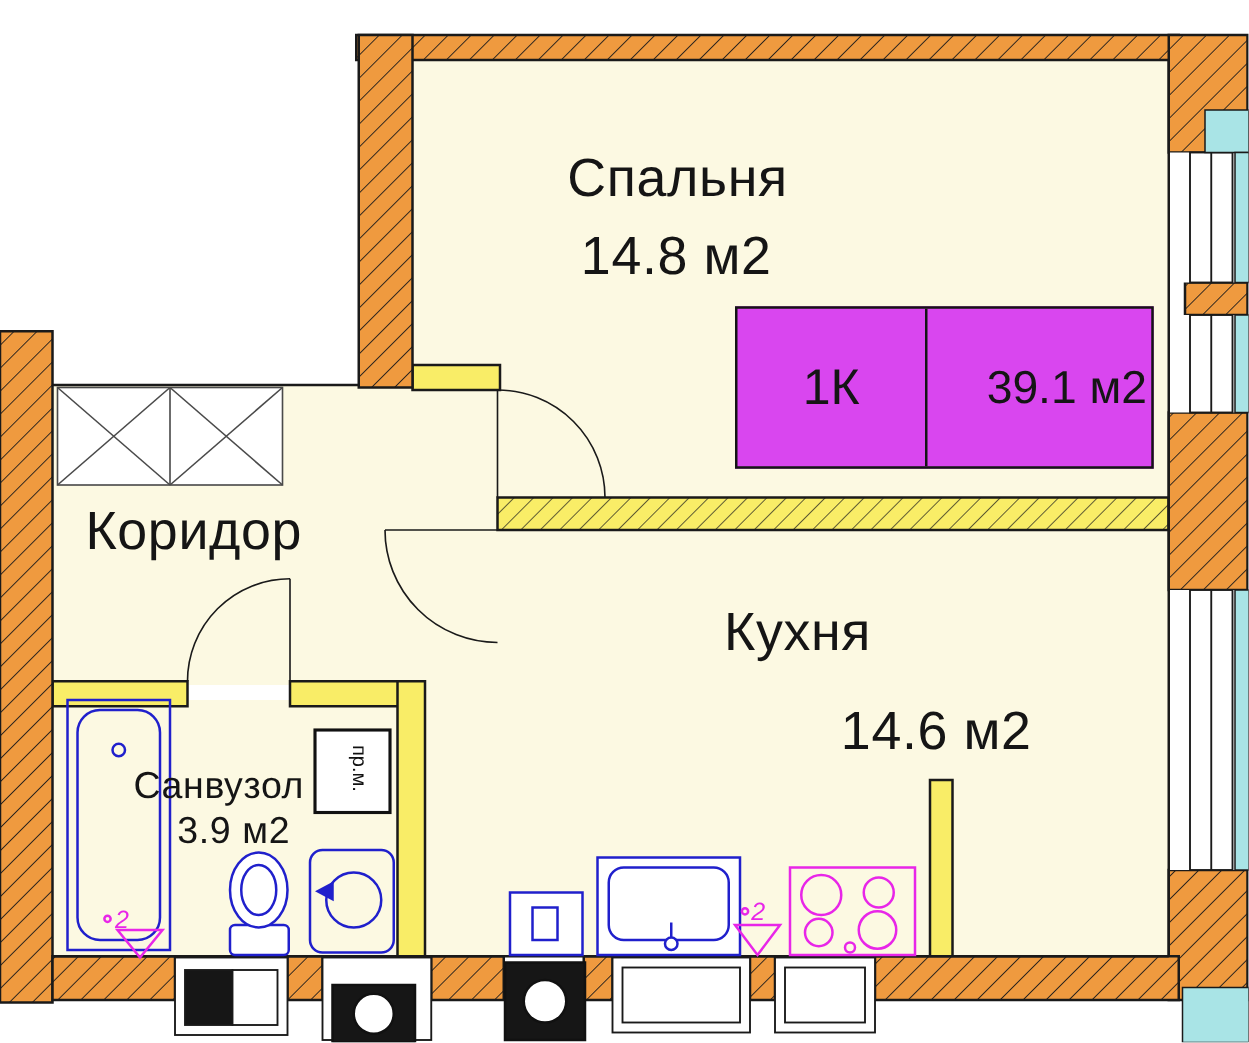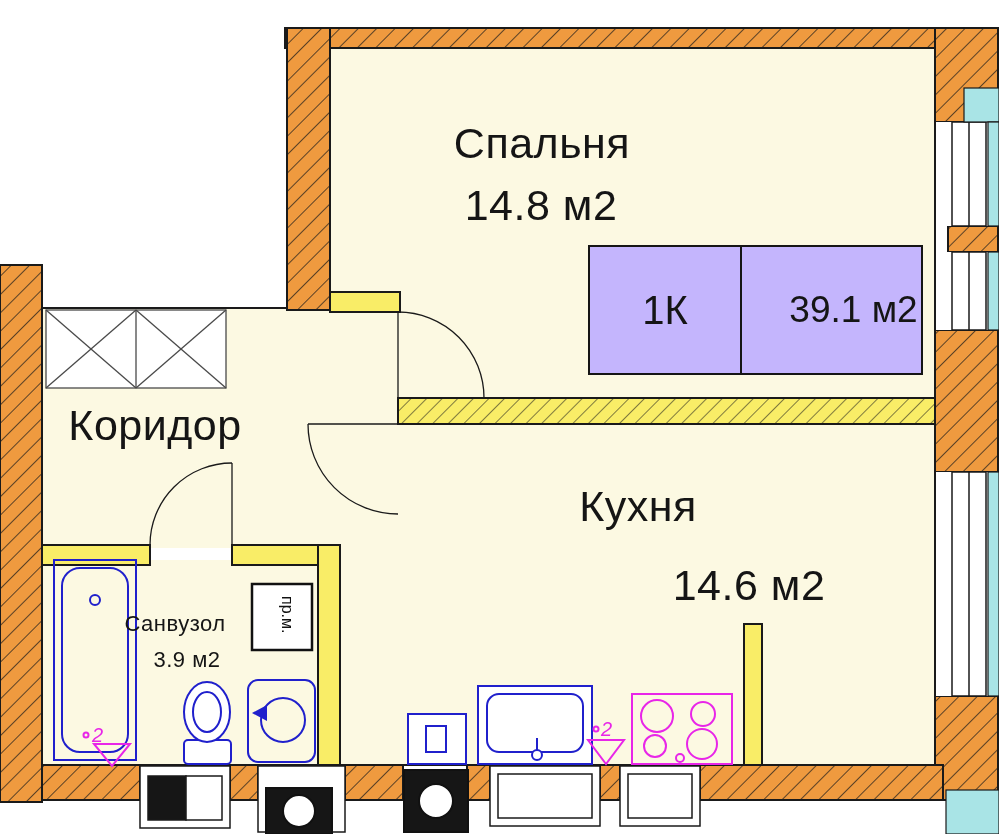--- a/index.html
+++ b/index.html
@@ -15,27 +15,27 @@
   .plan-svg { position: absolute; left: 0; top: 0; width: 999px; height: 834px; }
   .room-label {
     position: absolute;
     transform: translateX(-50%);
     color: #151515;
     font-size: 43px;
     letter-spacing: 0.5px;
     white-space: nowrap;
     line-height: 1.1;
   }
-  .room-label.small { font-size: 22px; }
+  .room-label.small { font-size: 30px; }
   .info-box {
     position: absolute;
     left: 588px; top: 245px;
     width: 335px; height: 130px;
     border: 2px solid #151515;
-    background: #c4b5fd;
+    background: #d946ef;
     display: flex;
   }
   .info-cell {
     display: flex; align-items: center; justify-content: center;
     color: #151515; white-space: nowrap;
   }
   .info-cell.type { width: 152px; border-right: 2px solid #151515; font-size: 40px; }
   .info-cell.area { flex: 1; font-size: 37px; margin-left: 44px; }
 </style>
 </head>

